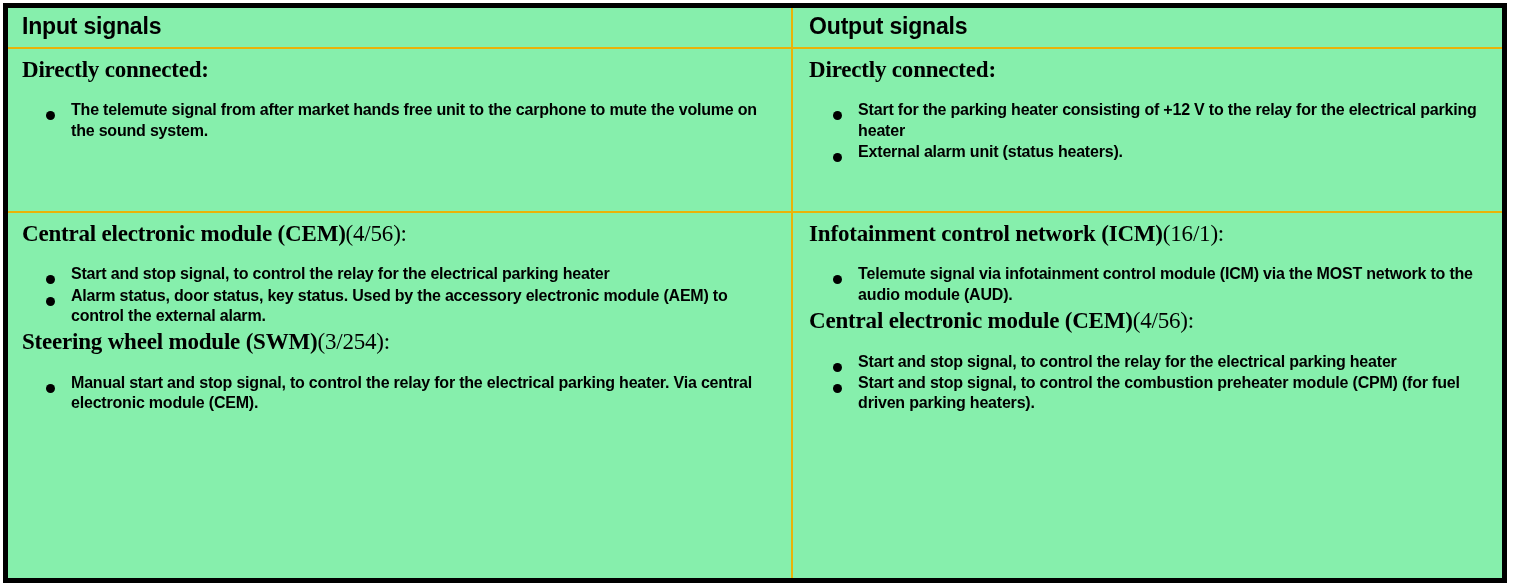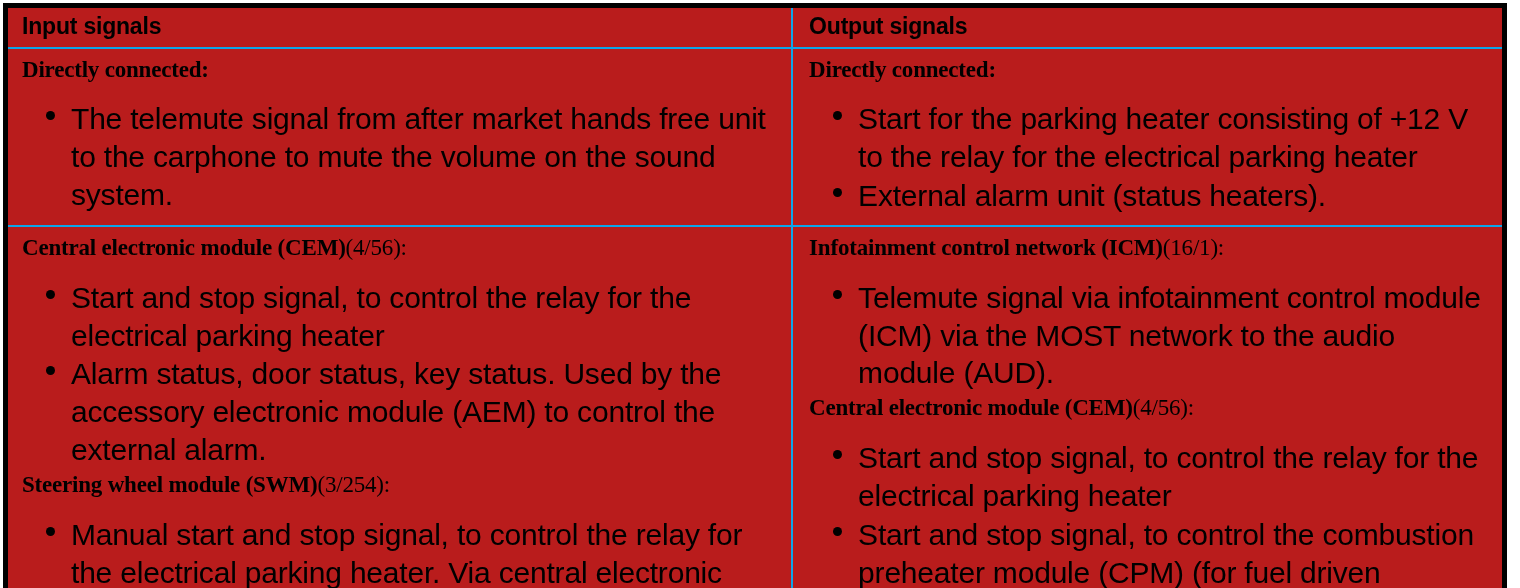--- a/index.html
+++ b/index.html
@@ -30,24 +30,24 @@
     top: 3px;
     width: 1504px;
     height: 580px;
     border-collapse: collapse;
     table-layout: fixed;
     border: 5px solid #000000;
     background: #ffffff;
   }
 
   table.signals td {
-    border: 2px solid #0ea5e9;
+    border: 2px solid #eab308;
     vertical-align: top;
     padding: 0;
-    background: #b91c1c;
+    background: #86efac;
   }
 
   col.c-left  { width: 784px; }
   col.c-right { width: 710px; }
 
   .cell {
     padding: 5px 14px 9px 14px;
     font-size: 23px;
     line-height: 1.26;
     letter-spacing: -0.2px;
@@ -86,22 +86,23 @@
 
   ul.bullets {
     list-style: none;
     margin: 16px 0 0 0;
     padding: 0;
   }
   ul.bullets li {
     position: relative;
     padding-left: 49px;
     margin: 0 0 1px 0;
-    font-size: 30px;
+    font-size: 16px;
     line-height: 1.26;
+    font-weight: bold;
   }
   ul.bullets li::before {
     content: "";
     position: absolute;
     left: 24px;
     top: 11px;
     width: 9px;
     height: 9px;
     background: #000000;
     border-radius: 50%;

